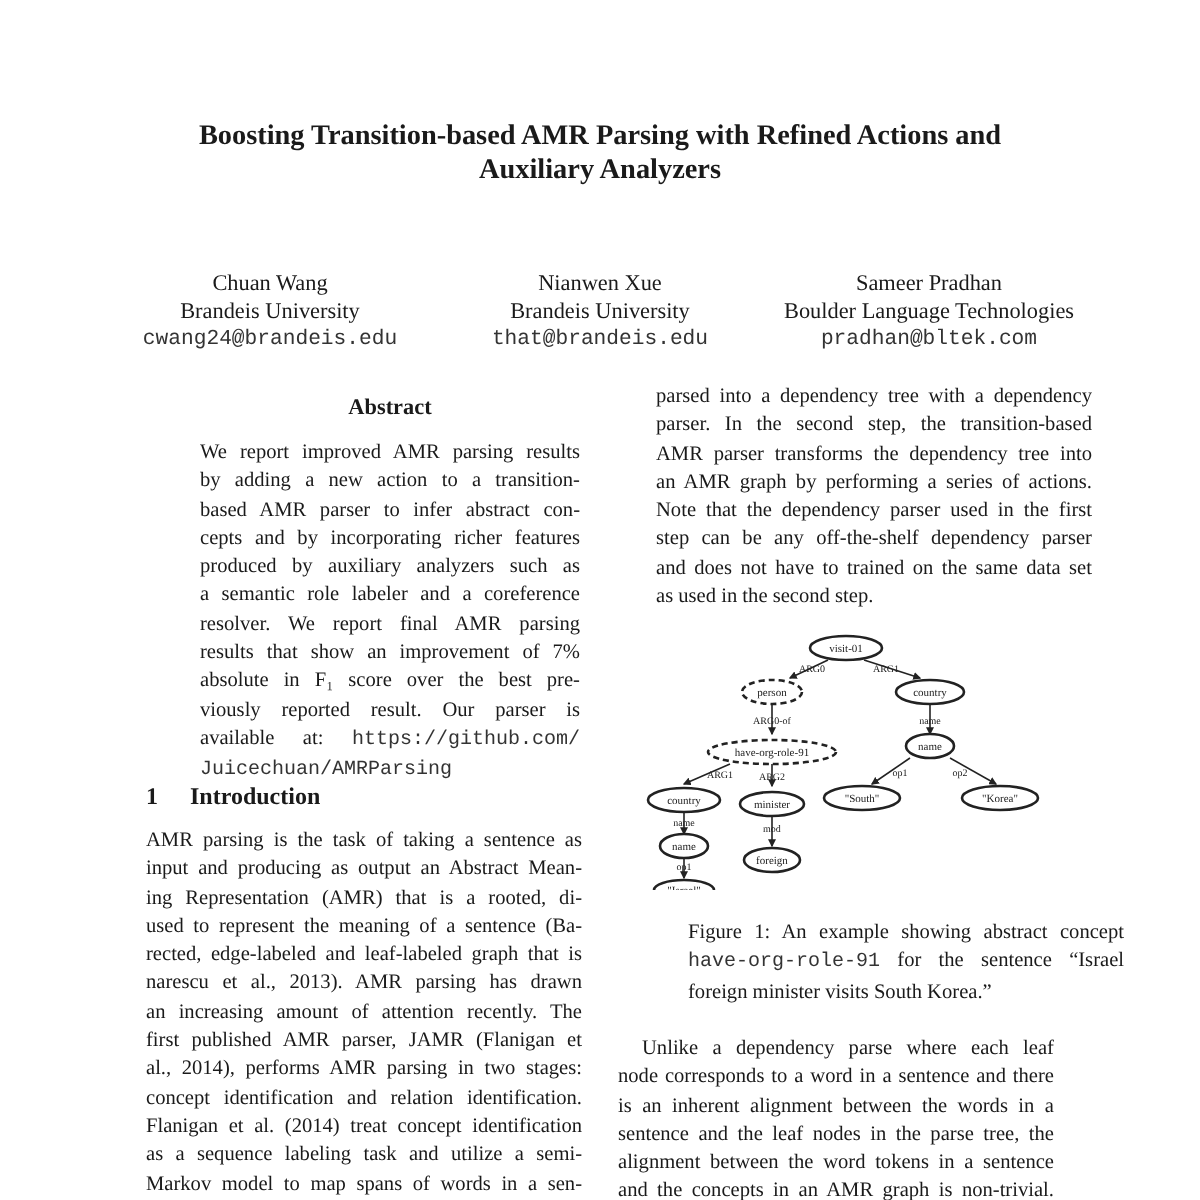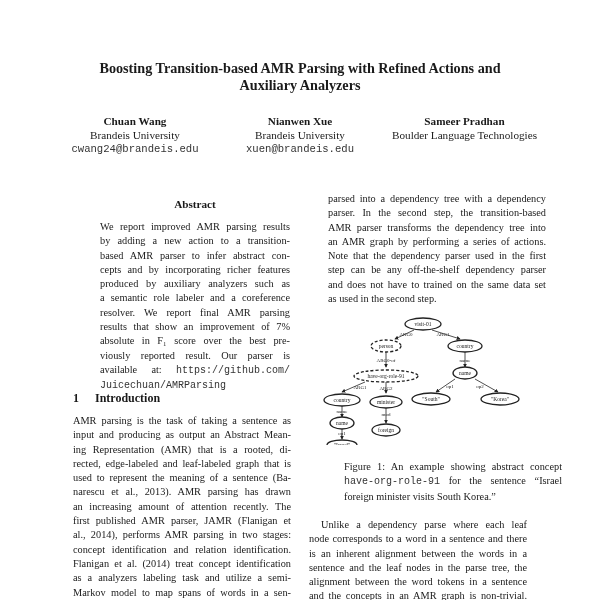--- a/index.html
+++ b/index.html
@@ -1,20 +1,20 @@
 <!DOCTYPE html>
 <html><head>
 <meta charset="utf-8">
 <style>
   html, body { margin:0; padding:0; background:#ffffff; }
   body { width:600px; height:600px; overflow:hidden; position:relative; font-family:"Liberation Serif", serif; color:#1a1a1a; }
   .title { position:absolute; left:60px; top:60px; width:480px; text-align:center; font-weight:bold; font-size:14.2px; line-height:17px; }
   .authors { position:absolute; top:114px; left:60px; width:480px; }
   .author { position:absolute; text-align:center; font-size:11.2px; line-height:14px; }
-  .author .name { font-weight:bold; }
+  .author .name { font-weight:normal;margin-top:21px; }
   .author .email { font-family:"Liberation Mono", monospace; font-size:10.6px; color:#333; }
   .col { position:absolute; font-size:10.3px; line-height:14.3px; text-align:justify; }
   .abs-head { position:absolute; left:100px; top:198px; width:190px; text-align:center; font-weight:bold; font-size:11.2px; }
   .abstract { left:100px; top:220px; width:190px; }
   .mono { font-family:"Liberation Mono", monospace; font-size:10px; color:#333; }
   .sec-head { position:absolute; left:73px; top:391px; font-weight:bold; font-size:12px; }
   .sec-head .num { display:inline-block; width:22px; }
   .intro { left:73px; top:414px; width:218px; }
   .right1 { left:309px; top:192px; width:218px;margin-left:19px; }
   .caption { left:309px; top:460px; width:218px;margin-left:35px; }
@@ -34,25 +34,26 @@
 
 <div class="authors">
   <div class="author" style="left:0px; width:150px;">
     <div class="name">Chuan Wang</div>
     <div>Brandeis University</div>
     <div class="email">cwang24@brandeis.edu</div>
   </div>
   <div class="author" style="left:165px; width:150px;">
     <div class="name">Nianwen Xue</div>
     <div>Brandeis University</div>
-    <div class="email">xuen@brandeis.edu</div>
+    <div class="email">that@brandeis.edu</div>
   </div>
   <div class="author" style="left:312px; width:185px;">
     <div class="name">Sameer Pradhan</div>
     <div>Boulder Language Technologies</div>
+    <div class="email">pradhan@bltek.com</div>
   </div>
 </div>
 
 <div class="abs-head">Abstract</div>
 <div class="col abstract">
   <span class="line">We report improved AMR parsing results</span>
   <span class="line">by adding a new action to a transition-</span>
   <span class="line">based AMR parser to infer abstract con-</span>
   <span class="line">cepts and by incorporating richer features</span>
   <span class="line">produced by auxiliary analyzers such as</span>
@@ -65,29 +66,29 @@
   <span class="line last"><span class="mono">Juicechuan/AMRParsing</span></span>
 </div>
 
 <div class="sec-head">
   <span class="num">1</span><span>Introduction</span>
 </div>
 <div class="col intro">
   <span class="line">AMR parsing is the task of taking a sentence as</span>
   <span class="line">input and producing as output an Abstract Mean-</span>
   <span class="line">ing Representation (AMR) that is a rooted, di-</span>
+  <span class="line">used to represent the meaning of a sentence (Ba-</span>
   <span class="line">rected, edge-labeled and leaf-labeled graph that is</span>
-  <span class="line">used to represent the meaning of a sentence (Ba-</span>
   <span class="line">narescu et al., 2013).  AMR parsing has drawn</span>
   <span class="line">an increasing amount of attention recently.  The</span>
   <span class="line">first published AMR parser, JAMR (Flanigan et</span>
   <span class="line">al., 2014), performs AMR parsing in two stages:</span>
   <span class="line">concept identification and relation identification.</span>
   <span class="line">Flanigan et al. (2014) treat concept identification</span>
-  <span class="line">as a analyzers labeling task and utilize a semi-</span>
+  <span class="line">as a sequence labeling task and utilize a semi-</span>
   <span class="line">Markov model to map spans of words in a sen-</span>
   <span class="line">tence to concept graph fragments.  For relation</span>
 </div>
 
 <div class="col right1">
   <span class="line">parsed into a dependency tree with a dependency</span>
   <span class="line">parser.  In the second step, the transition-based</span>
   <span class="line">AMR parser transforms the dependency tree into</span>
   <span class="line">an AMR graph by performing a series of actions.</span>
   <span class="line">Note that the dependency parser used in the first</span>

